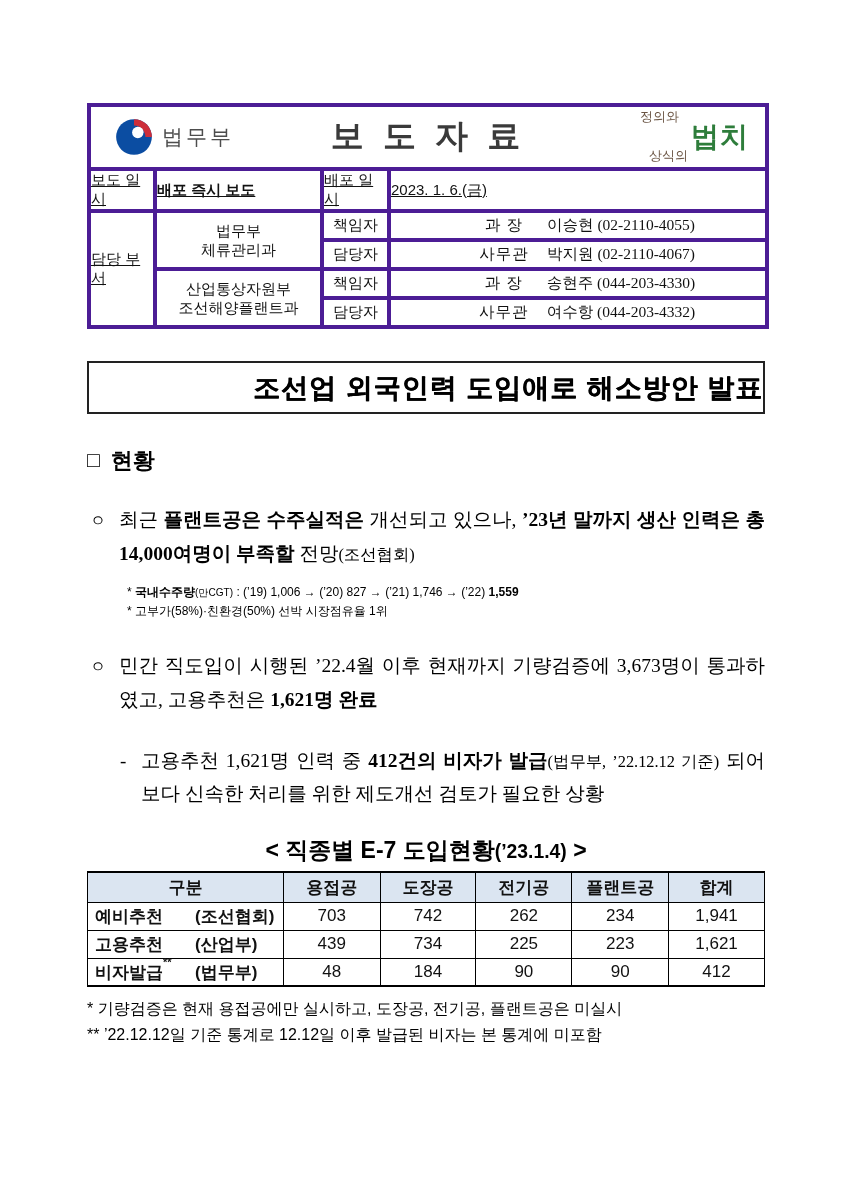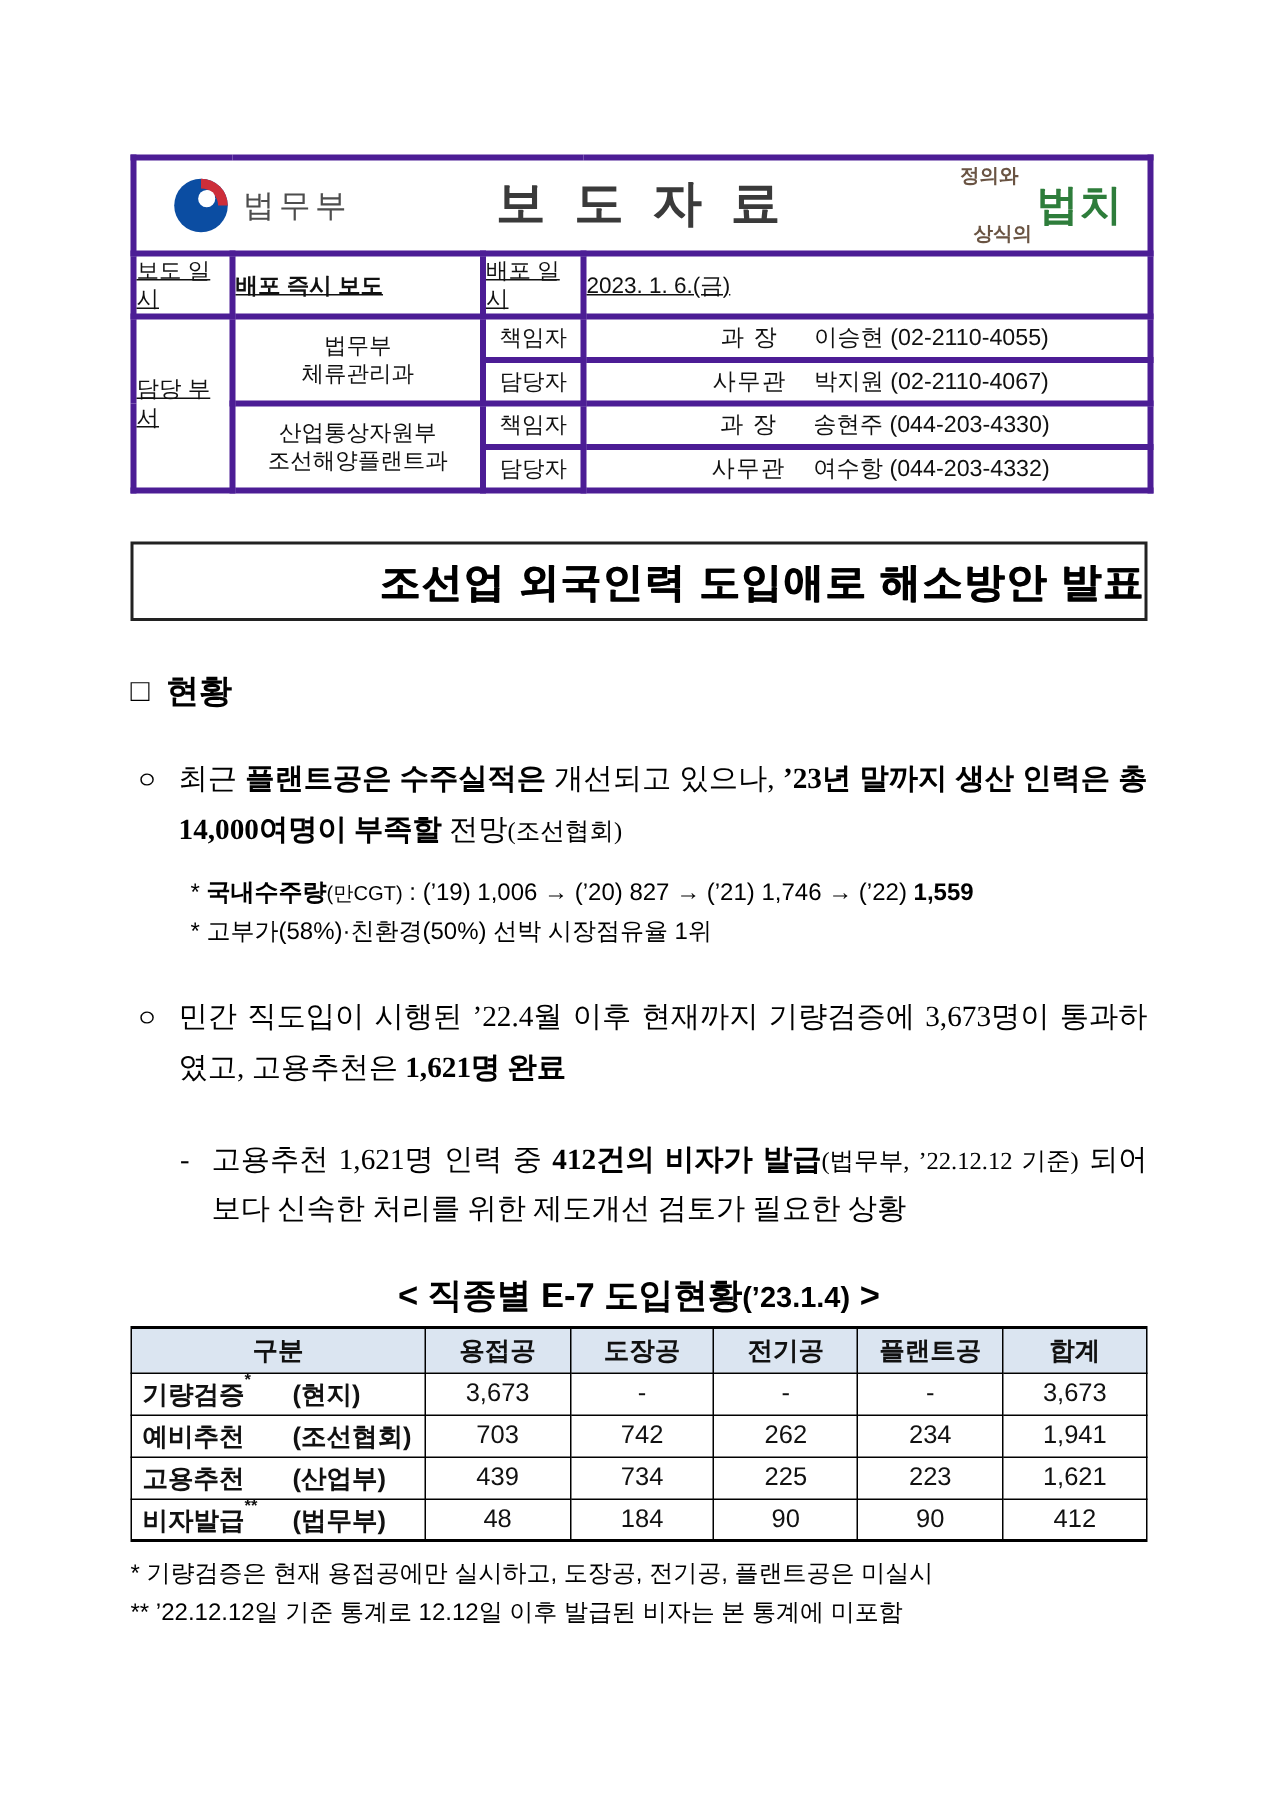--- a/index.html
+++ b/index.html
@@ -18,31 +18,31 @@
   .hdr-top-cell { height: 60px; padding: 0; }
   .hdr-top { position: relative; display: flex; align-items: center; height: 60px; }
   .logo-group { display: flex; align-items: center; gap: 9px; margin-left: 24px; }
   .logo-group svg { width: 38px; height: 38px; display:block; }
   .logo-text { font-size: 21px; color: #4d4d4d; letter-spacing: 3px; font-weight: 500; }
   .doc-title { position: absolute; left: 50%; top: 50%; transform: translate(-50%,-52%);
     font-size: 33px; font-weight: bold; letter-spacing: 5px; color: #3a3a3a; white-space: nowrap; }
   .slogan { position: absolute; right: 16px; top: 50%; transform: translateY(-50%);
     display: flex; align-items: center; gap: 3px; }
   .slogan-small { display: flex; flex-direction: column; align-items: flex-end;
-    font-size: 13px; font-weight: bold; color: #6a5443; line-height: 1.15; gap: 24px; }
+    font-size: 13px; font-weight: normal; color: #6a5443; line-height: 1.15; gap: 24px; }
   .slogan-small span:first-child { margin-right: 9px; }
   .slogan-big { font-size: 28px; font-weight: bold; color: #2e7d3b; letter-spacing: 1px; }
 
   .cell-c { text-align: left; text-decoration: underline; }
   .row-info td { height: 35px; }
   .bold { font-weight: bold; }
   .dept-cell { text-align: center; line-height: 1.3; font-size: 15px; }
   .role-cell { text-align: center; font-size: 15px; }
   .contact-cell { padding: 0 6px; }
-  .contact-line { display: flex; align-items: flex-end; justify-content: center; gap: 0; font-size: 15.5px; }
+  .contact-line { display: flex; align-items: flex-end; justify-content: center; gap: 0; font-size: 15.5px; font-family: Liberation Serif, serif; }
   .contact-line .rank { width: 86px; text-align: center; letter-spacing: 1px; flex: none; }
   .contact-line .cname { white-space: nowrap; }
   .row-contact td { height: 29px; }
 
   
   .title-box { margin-top: 32px; border: 2px solid #222; height: 53px;
     display: flex; align-items: center; justify-content: flex-end;
     font-size: 27px; font-weight: 800; letter-spacing: 1px; color: #000;
     text-shadow: 0.6px 0 0 #000; }
 
@@ -55,21 +55,21 @@
   .bullet { display: flex; margin-top: 27px; font-family: "Liberation Serif", serif;
     font-size: 19.5px; line-height: 1.74; color: #000; }
   .bullet .mk { width: 32px; flex: none; font-size: 16px; padding-top: 4px; padding-left: 3px;
     font-family: "Liberation Sans", sans-serif; }
   .bullet .tx { flex: 1; text-align: justify; }
   .dash-item { margin-left: 30px; }
   .dash-item .mk { width: 24px; font-size: 19px; padding-top: 0; font-family: "Liberation Serif", serif; }
   .b { font-weight: bold; }
   .s { font-size: 0.84em; }
 
-  .subnotes { margin-top: 12px; margin-left: 40px; font-size: 16px; line-height: 1.62; color: #000; }
+  .subnotes { margin-top: 12px; margin-left: 40px; font-size: 12px; line-height: 1.62; color: #000; }
   .subnotes .note-line { white-space: nowrap; }
 
   
   .tbl-caption { margin-top: 24px; text-align: center; font-size: 23px; color:#000; }
   table.dt { margin-top: 5px; width: 678px; border-collapse: collapse;
     border-left: 1.5px solid #000; border-right: 1.5px solid #000;
     border-top: 2.5px solid #000; border-bottom: 2.5px solid #000; }
   table.dt th, table.dt td { border: 1px solid #000; height: 28px; font-size: 17px; vertical-align: middle; }
   table.dt th { background: #dbe5f1; font-weight: bold; border-bottom: 1.5px solid #000; height: 30px; }
   .num { text-align: center; font-weight: normal; }
@@ -214,33 +214,20 @@
         <th>구분</th>
         <th>용접공</th>
         <th>도장공</th>
         <th>전기공</th>
         <th>플랜트공</th>
         <th>합계</th>
       </tr>
       <tr>
         <td>
           <div class="rowlab">
-            <span class="lb"><span>기량검증</span><sup>*</sup></span>
-            <span class="pr">(현지)</span>
-          </div>
-        </td>
-        <td class="num">3,673</td>
-        <td class="num">-</td>
-        <td class="num">-</td>
-        <td class="num">-</td>
-        <td class="num">3,673</td>
-      </tr>
-      <tr>
-        <td>
-          <div class="rowlab">
             <span class="lb"><span>예비추천</span><sup></sup></span>
             <span class="pr">(조선협회)</span>
           </div>
         </td>
         <td class="num">703</td>
         <td class="num">742</td>
         <td class="num">262</td>
         <td class="num">234</td>
         <td class="num">1,941</td>
       </tr>

